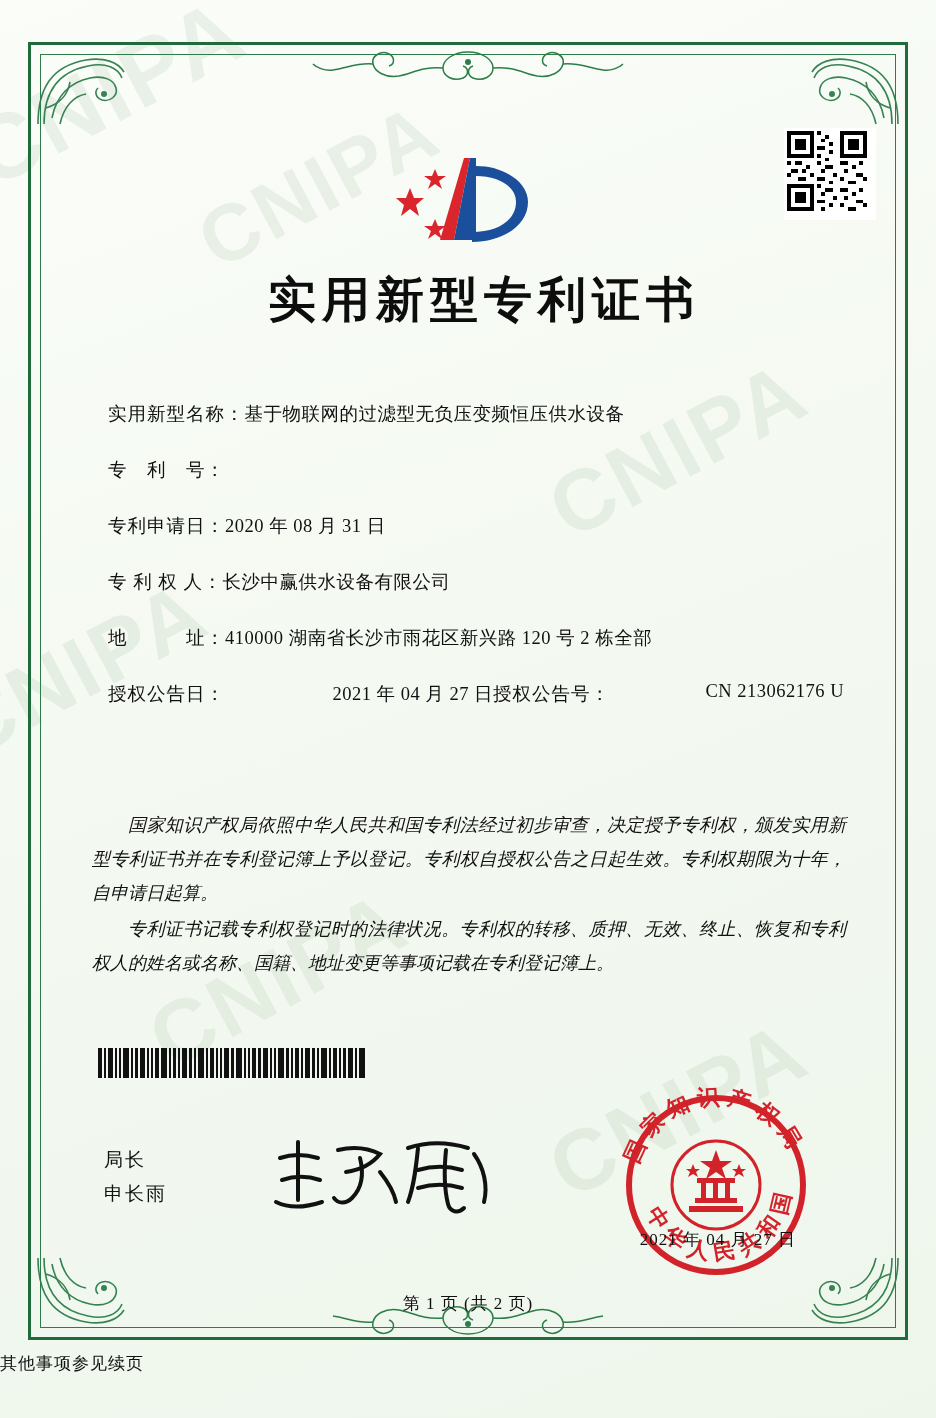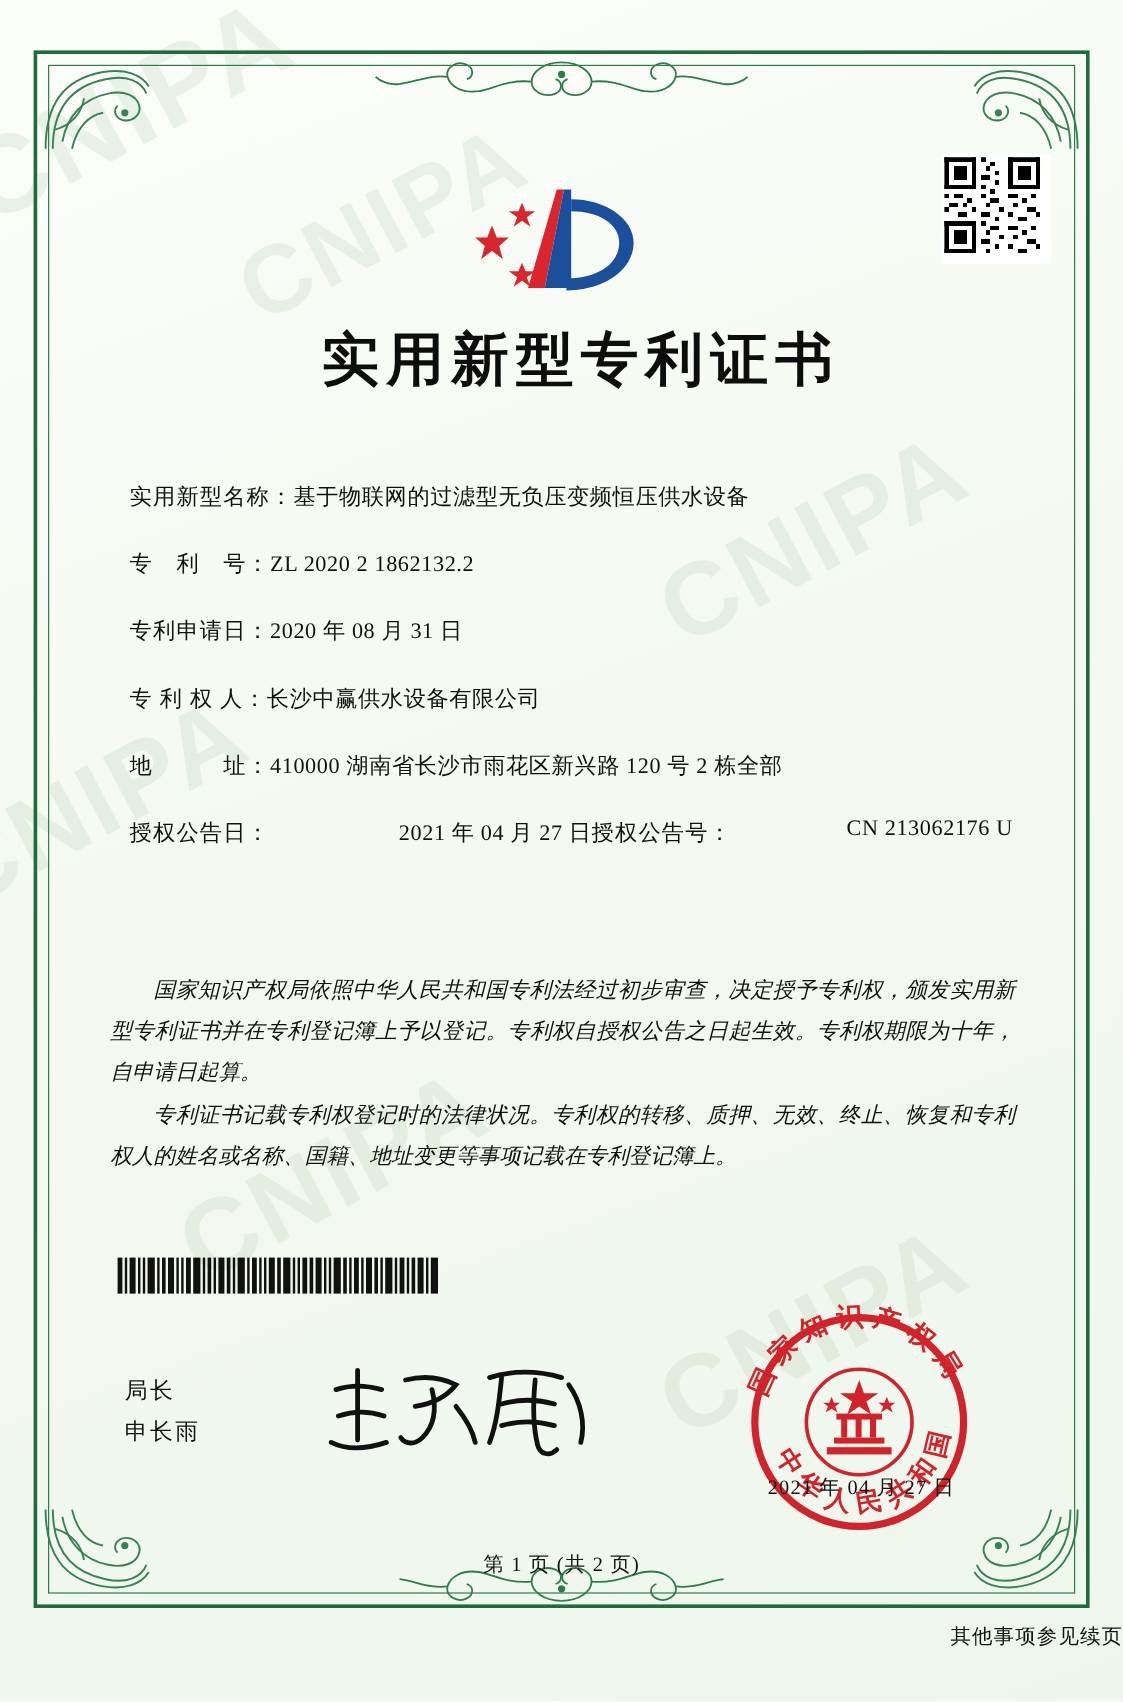--- a/index.html
+++ b/index.html
@@ -237,21 +237,21 @@
     text-align: center;
     font-size: 17px;
     color: #111;
     letter-spacing: 1px;
   }
   .foot-note {
     position: absolute;
     left: 0;
     right: 0;
     top: 1352px;
-    text-align: right;
+    text-align: left;
     font-size: 17px;
     color: #111;
     letter-spacing: 1px;
   }
 </style>
 </head>
 <body>
 
 <div class="page">
 
@@ -417,21 +417,20 @@
 
   <div class="main-title">实用新型专利证书</div>
 
   <div class="fields">
     <div class="frow">
       <span class="flabel">实用新型名称：</span>
       <span class="fvalue">基于物联网的过滤型无负压变频恒压供水设备</span>
     </div>
     <div class="frow">
       <span class="flabel">专　利　号：</span>
-      <span class="fvalue">ZL 2020 2 1862132.2</span>
     </div>
     <div class="frow">
       <span class="flabel">专利申请日：</span>
       <span class="fvalue">2020 年 08 月 31 日</span>
     </div>
     <div class="frow">
       <span class="flabel">专 利 权 人：</span>
       <span class="fvalue">长沙中赢供水设备有限公司</span>
     </div>
     <div class="frow">

